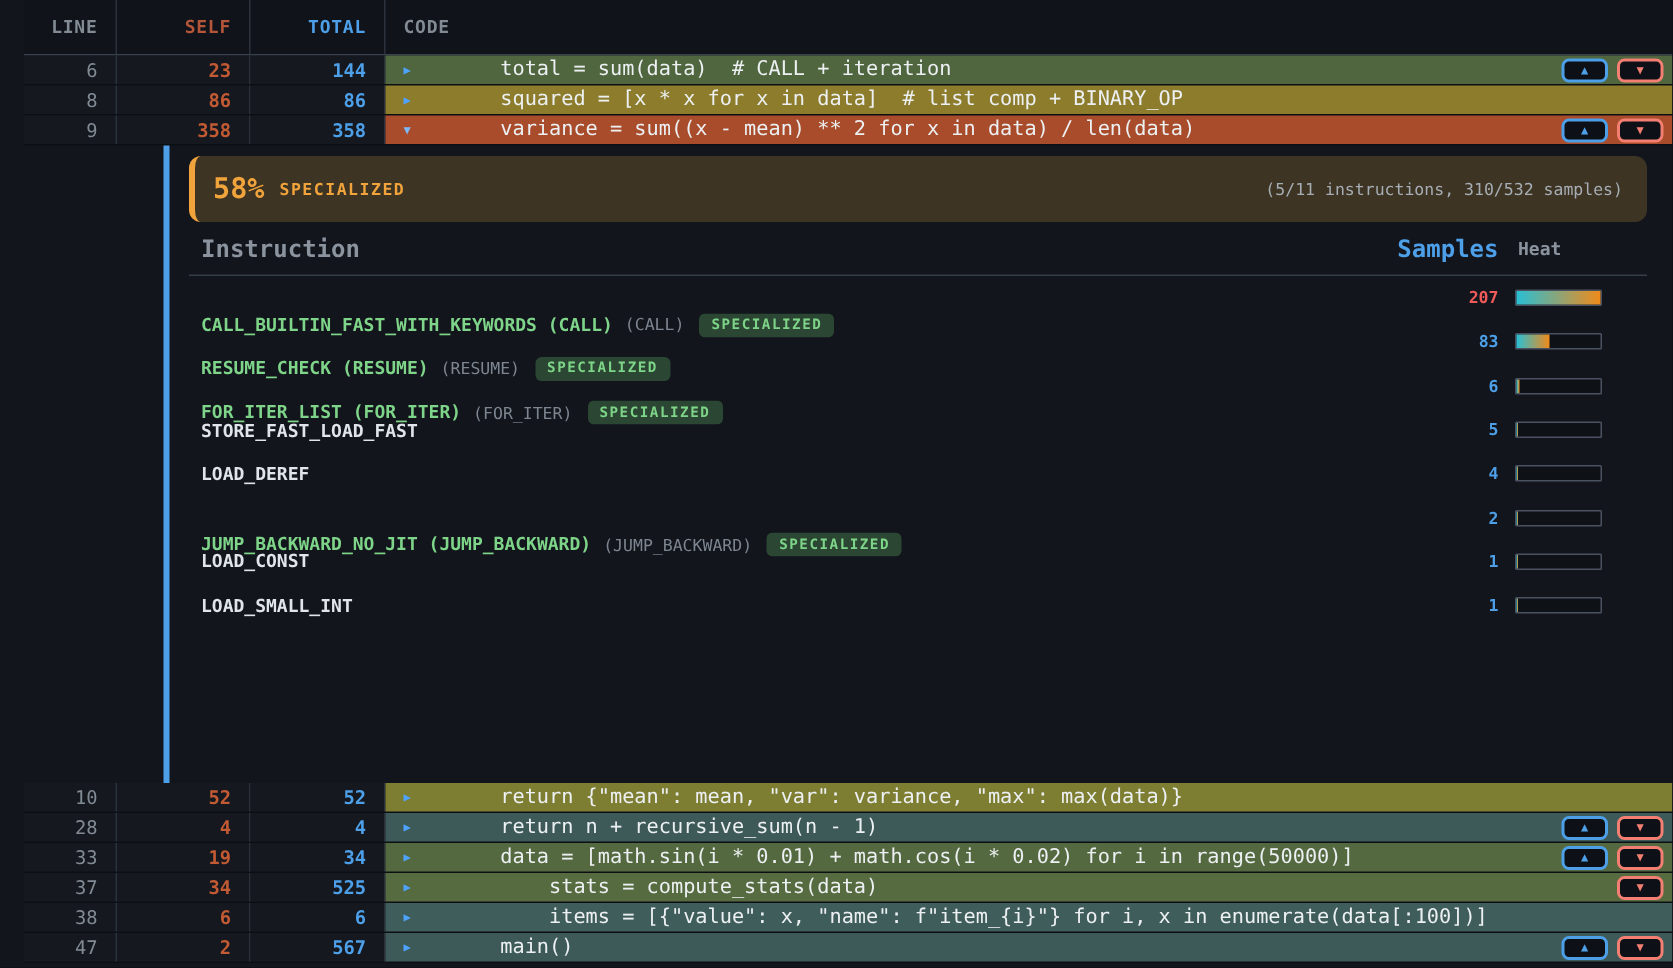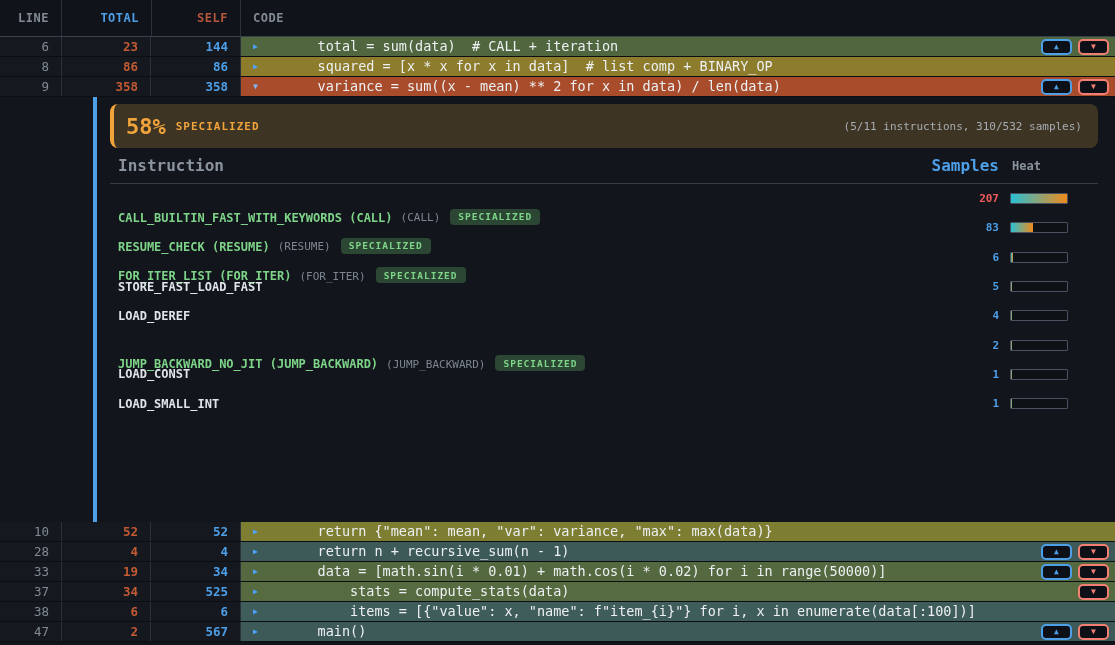--- a/index.html
+++ b/index.html
@@ -1,20 +1,21 @@
 <!DOCTYPE html>
 <html><head>
 <meta charset="utf-8">
 <style>
   * { margin:0; padding:0; box-sizing:border-box; }
   html,body { background:#0b0e13; }
   .app {
     position:relative; width:1115px; height:645px;
     background:#12151c; overflow:hidden;
     font-family:"DejaVu Sans Mono", monospace;
+    padding-left:16px;
   }
   
   .hdr { display:flex; height:37px; background:#10131a; border-bottom:1px solid #39414b; }
   .hcell {
     font-size:12px; font-weight:bold; letter-spacing:.5px; color:#828b94;
     line-height:36px; text-align:right; padding-right:12px;
     border-right:1px solid #2b323b;
   }
   .hcell.line  { width:62px; }
   .hcell.self  { width:89px; color:#b5563b; }
@@ -48,21 +49,21 @@
   .navbtn.down { border:2px solid #f37e72; color:#f37e72; }
   
   .expanded { position:relative; height:425px; background:#12151c; }
   .bluebar { position:absolute; left:93px; top:0; width:4px; height:100%; background:#4d9fe8; }
   .panel { position:absolute; left:110px; right:17px; top:0; bottom:0; }
   .summary {
     margin-top:7px; height:44px; background:#3d3423;
     border-left:4px solid #f1a33c; border-radius:8px;
     display:flex; align-items:center; padding:0 16px 0 12px;
   }
-  .pct { color:#f1a33c; font-size:22px; font-weight:bold; }
+  .pct { color:#f1a33c; font-size:19px; font-weight:bold; }
   .pctlabel { color:#f1a33c; font-size:11px; font-weight:bold; letter-spacing:1px; margin-left:10px; }
   .sumright { margin-left:auto; color:#a6adb4; font-size:11px; }
   .thead { display:flex; align-items:center; height:36px; padding-left:8px; border-bottom:1px solid #353d47; }
   .th-instr { flex:1; font-size:16px; font-weight:bold; color:#8b949e; }
   .th-samples { width:100px; text-align:right; font-size:16px; font-weight:bold; color:#4d9fe8; }
   .th-heat { width:88px; margin-left:11px; font-size:12px; font-weight:bold; color:#8b949e; padding-left:2px; }
   .irow { display:flex; align-items:center; height:29.3px; padding-left:8px; }
   .iname { flex:1; font-size:12px; font-weight:bold; white-space:nowrap; overflow:hidden; }
   .iname.spec  { color:#7ed488;margin-top:36px; }
   .iname.plain { color:#dfe5ea; }
@@ -77,22 +78,22 @@
   .track { width:58px; height:11px; border:1px solid #4a5261; border-radius:1px; background:#0e1116; }
   .fill { height:100%; min-width:1px; background:linear-gradient(90deg,#29bfd4,#f08a1a); }
 </style>
 </head>
 <body>
 
 <div class="app">
 
   <div class="hdr">
     <div class="hcell line">LINE</div>
+    <div class="hcell self">SELF</div>
     <div class="hcell total">TOTAL</div>
-    <div class="hcell self">SELF</div>
     <div class="hcell code">CODE</div>
   </div>
 
   <div class="rows" id="top-rows">
       <div class="crow">
         <div class="ccell line">6</div>
         <div class="ccell self">23</div>
         <div class="ccell total">144</div>
         <div class="codecell" style="background: rgb(80, 102, 63);">
           <span class="arrow">▶</span>

